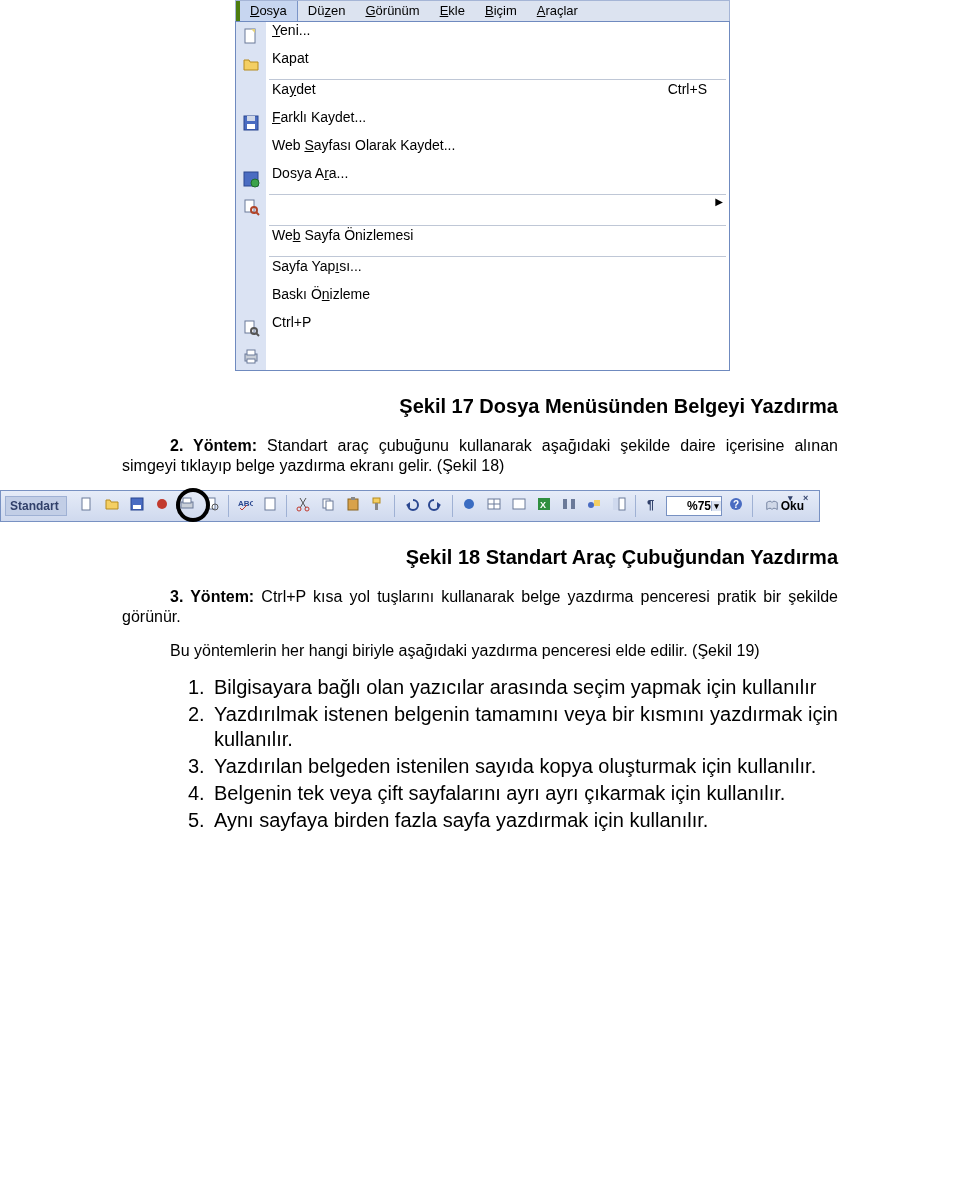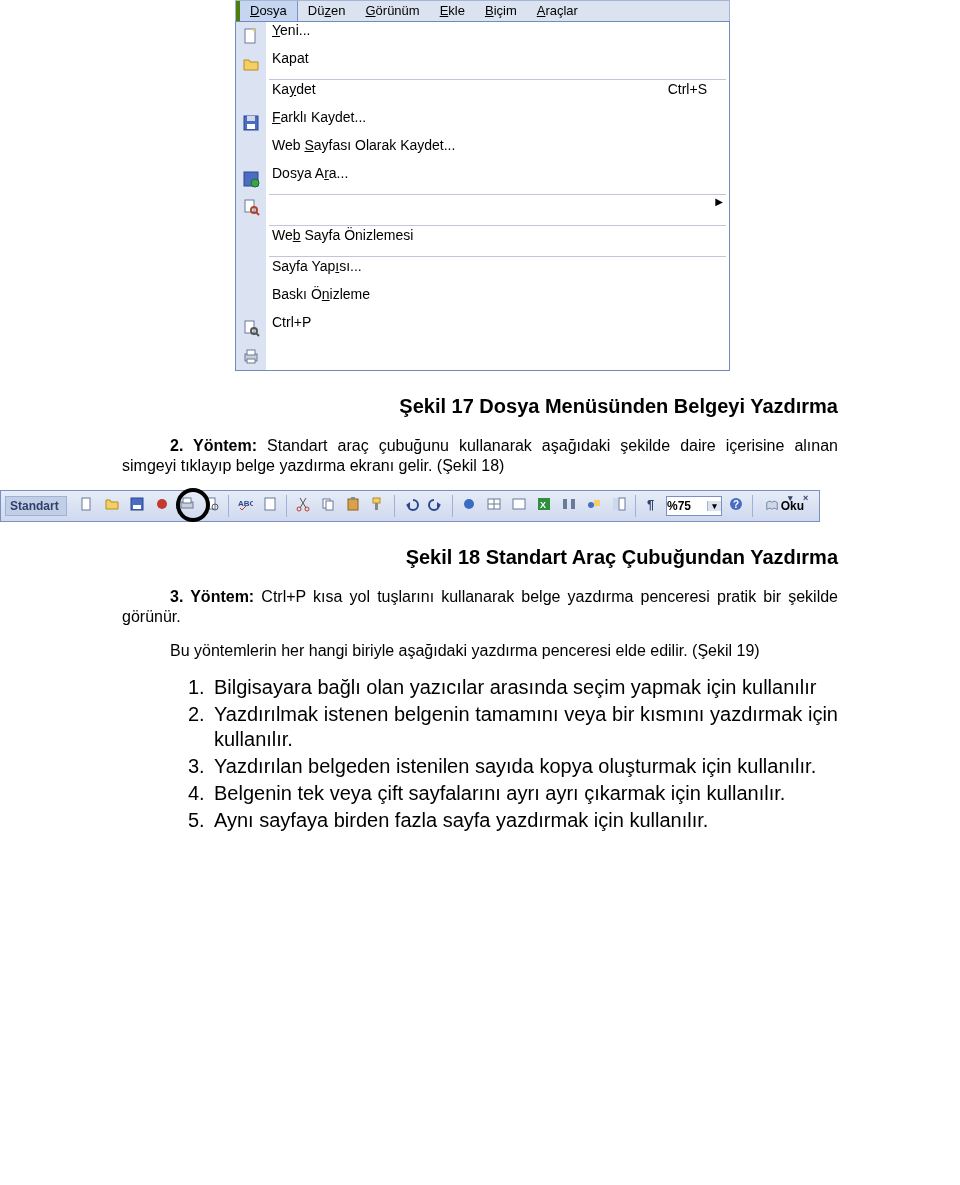--- a/index.html
+++ b/index.html
@@ -33,21 +33,21 @@
   .first-indent { text-indent: 48px; }
   .bold { font-weight: bold; }
 
   
   .tb-wrap { margin: 6px 0 10px 0; padding-left: 0; }
   .tb { height: 32px; background: linear-gradient(#e6ecf8,#cfd9ee); border: 1px solid #7891c2; display: flex; align-items: center; gap: 3px; padding: 0 4px; position: relative; }
   .tb .handle { width: 62px; height: 20px; background: #c2cee6; color: #30406a; font-size: 12px; display: flex; align-items: center; padding-left: 4px; border: 1px solid #9fb1d4; margin-right: 6px; }
   .tb .tbtn { width: 22px; height: 22px; border: 1px solid transparent; display: flex; align-items: flex-start; justify-content: center; border-radius: 2px; }
   .tb .tbtn svg { width: 16px; height: 16px; }
   .tb .vsep { width: 1px; height: 22px; background: #9fb1d4; margin: 0 2px; }
-  .tb .zoom { width: 56px; height: 20px; background: #fff; border: 1px solid #7891c2; font-size: 12px; padding-left: 0; display: flex; align-items: center; }
+  .tb .zoom { width: 56px; height: 20px; background: #fff; border: 1px solid #7891c2; font-size: 12px; padding-left: 20px; display: flex; align-items: center; }
   .tb .zoom .dd { margin-left: auto; width: 14px; background: #dce3f0; text-align: center; border-left: 1px solid #9fb1d4; font-size: 9px; }
   .tb .readbtn { width: 46px; height: 20px; font-size: 12px; display: flex; align-items: center; gap: 2px; justify-content: flex-end; }
   .tb .close { position: absolute; right: 4px; top: 2px; display: flex; gap: 3px; }
   .tb .close span { width: 12px; height: 10px; font-size: 9px; color: #30406a; }
   .circle-mark { position: absolute; width: 34px; height: 34px; border: 4px solid #000; border-radius: 50%; }
 
   
   .numlist { padding-left: 66px; }
   .numlist .nitem { display: flex; font-size: 20px; line-height: 1.25; margin-bottom: 2px; }
   .numlist .num { width: 26px; flex-shrink: 0; }

